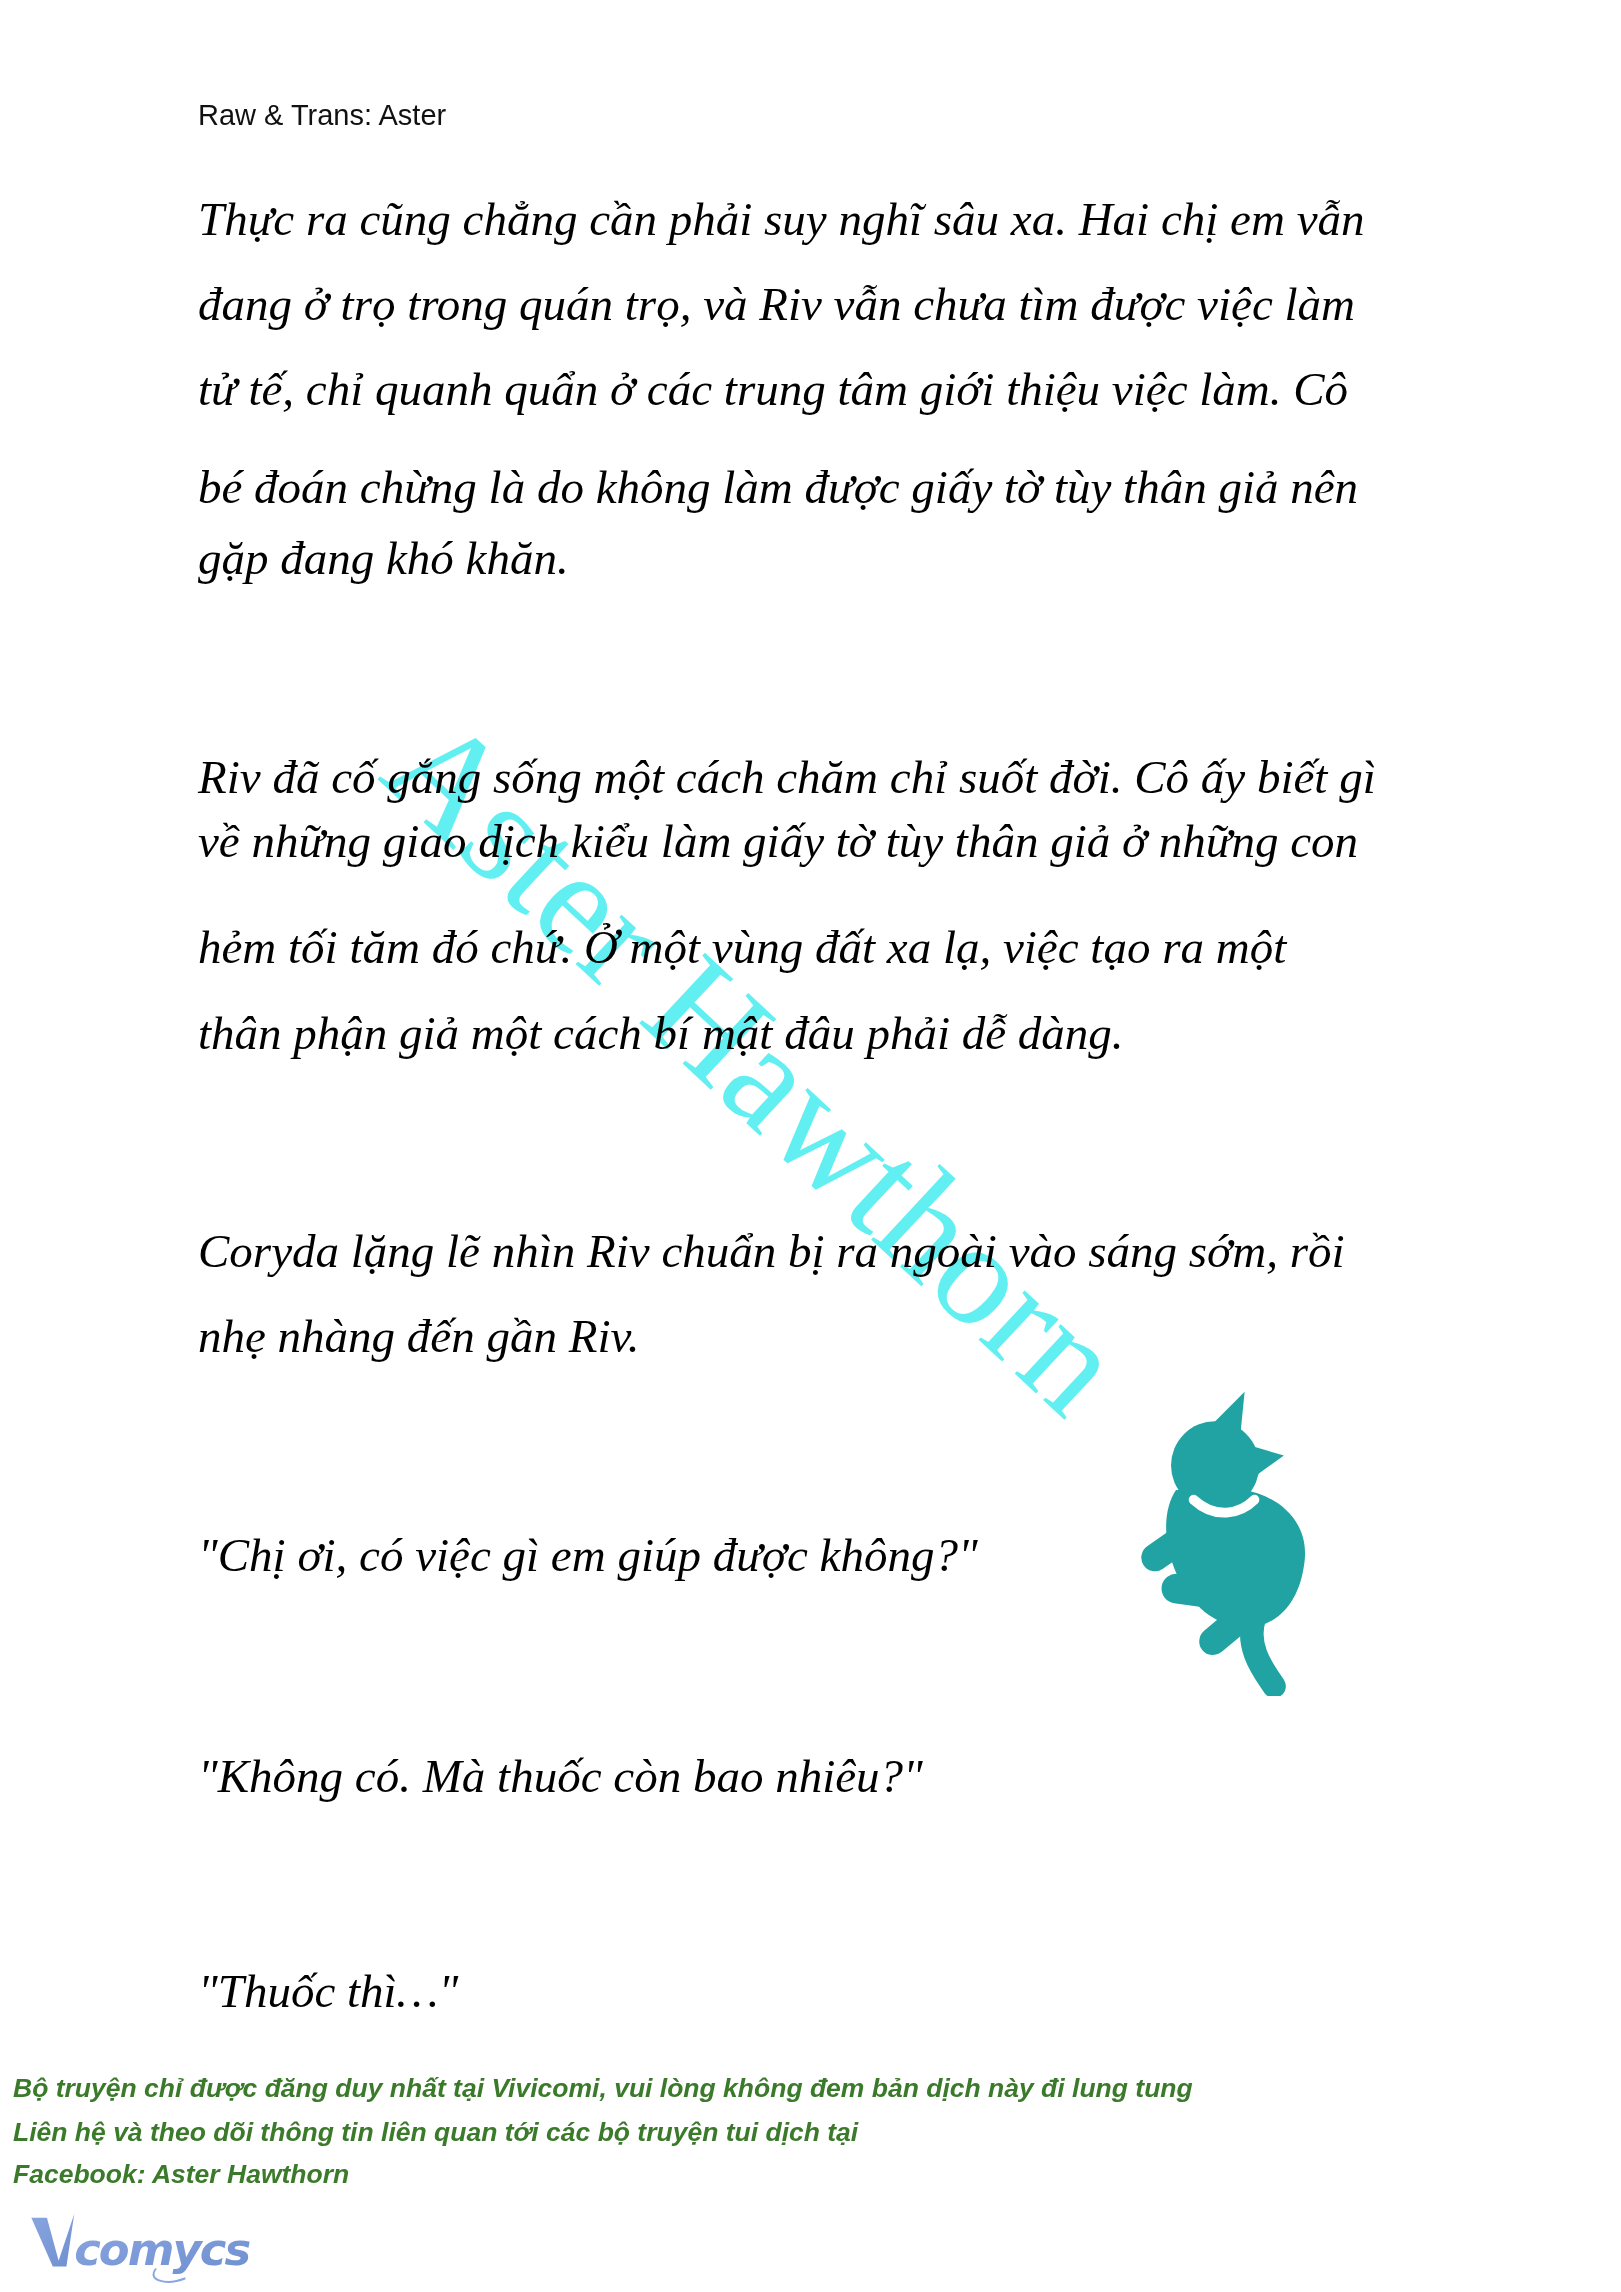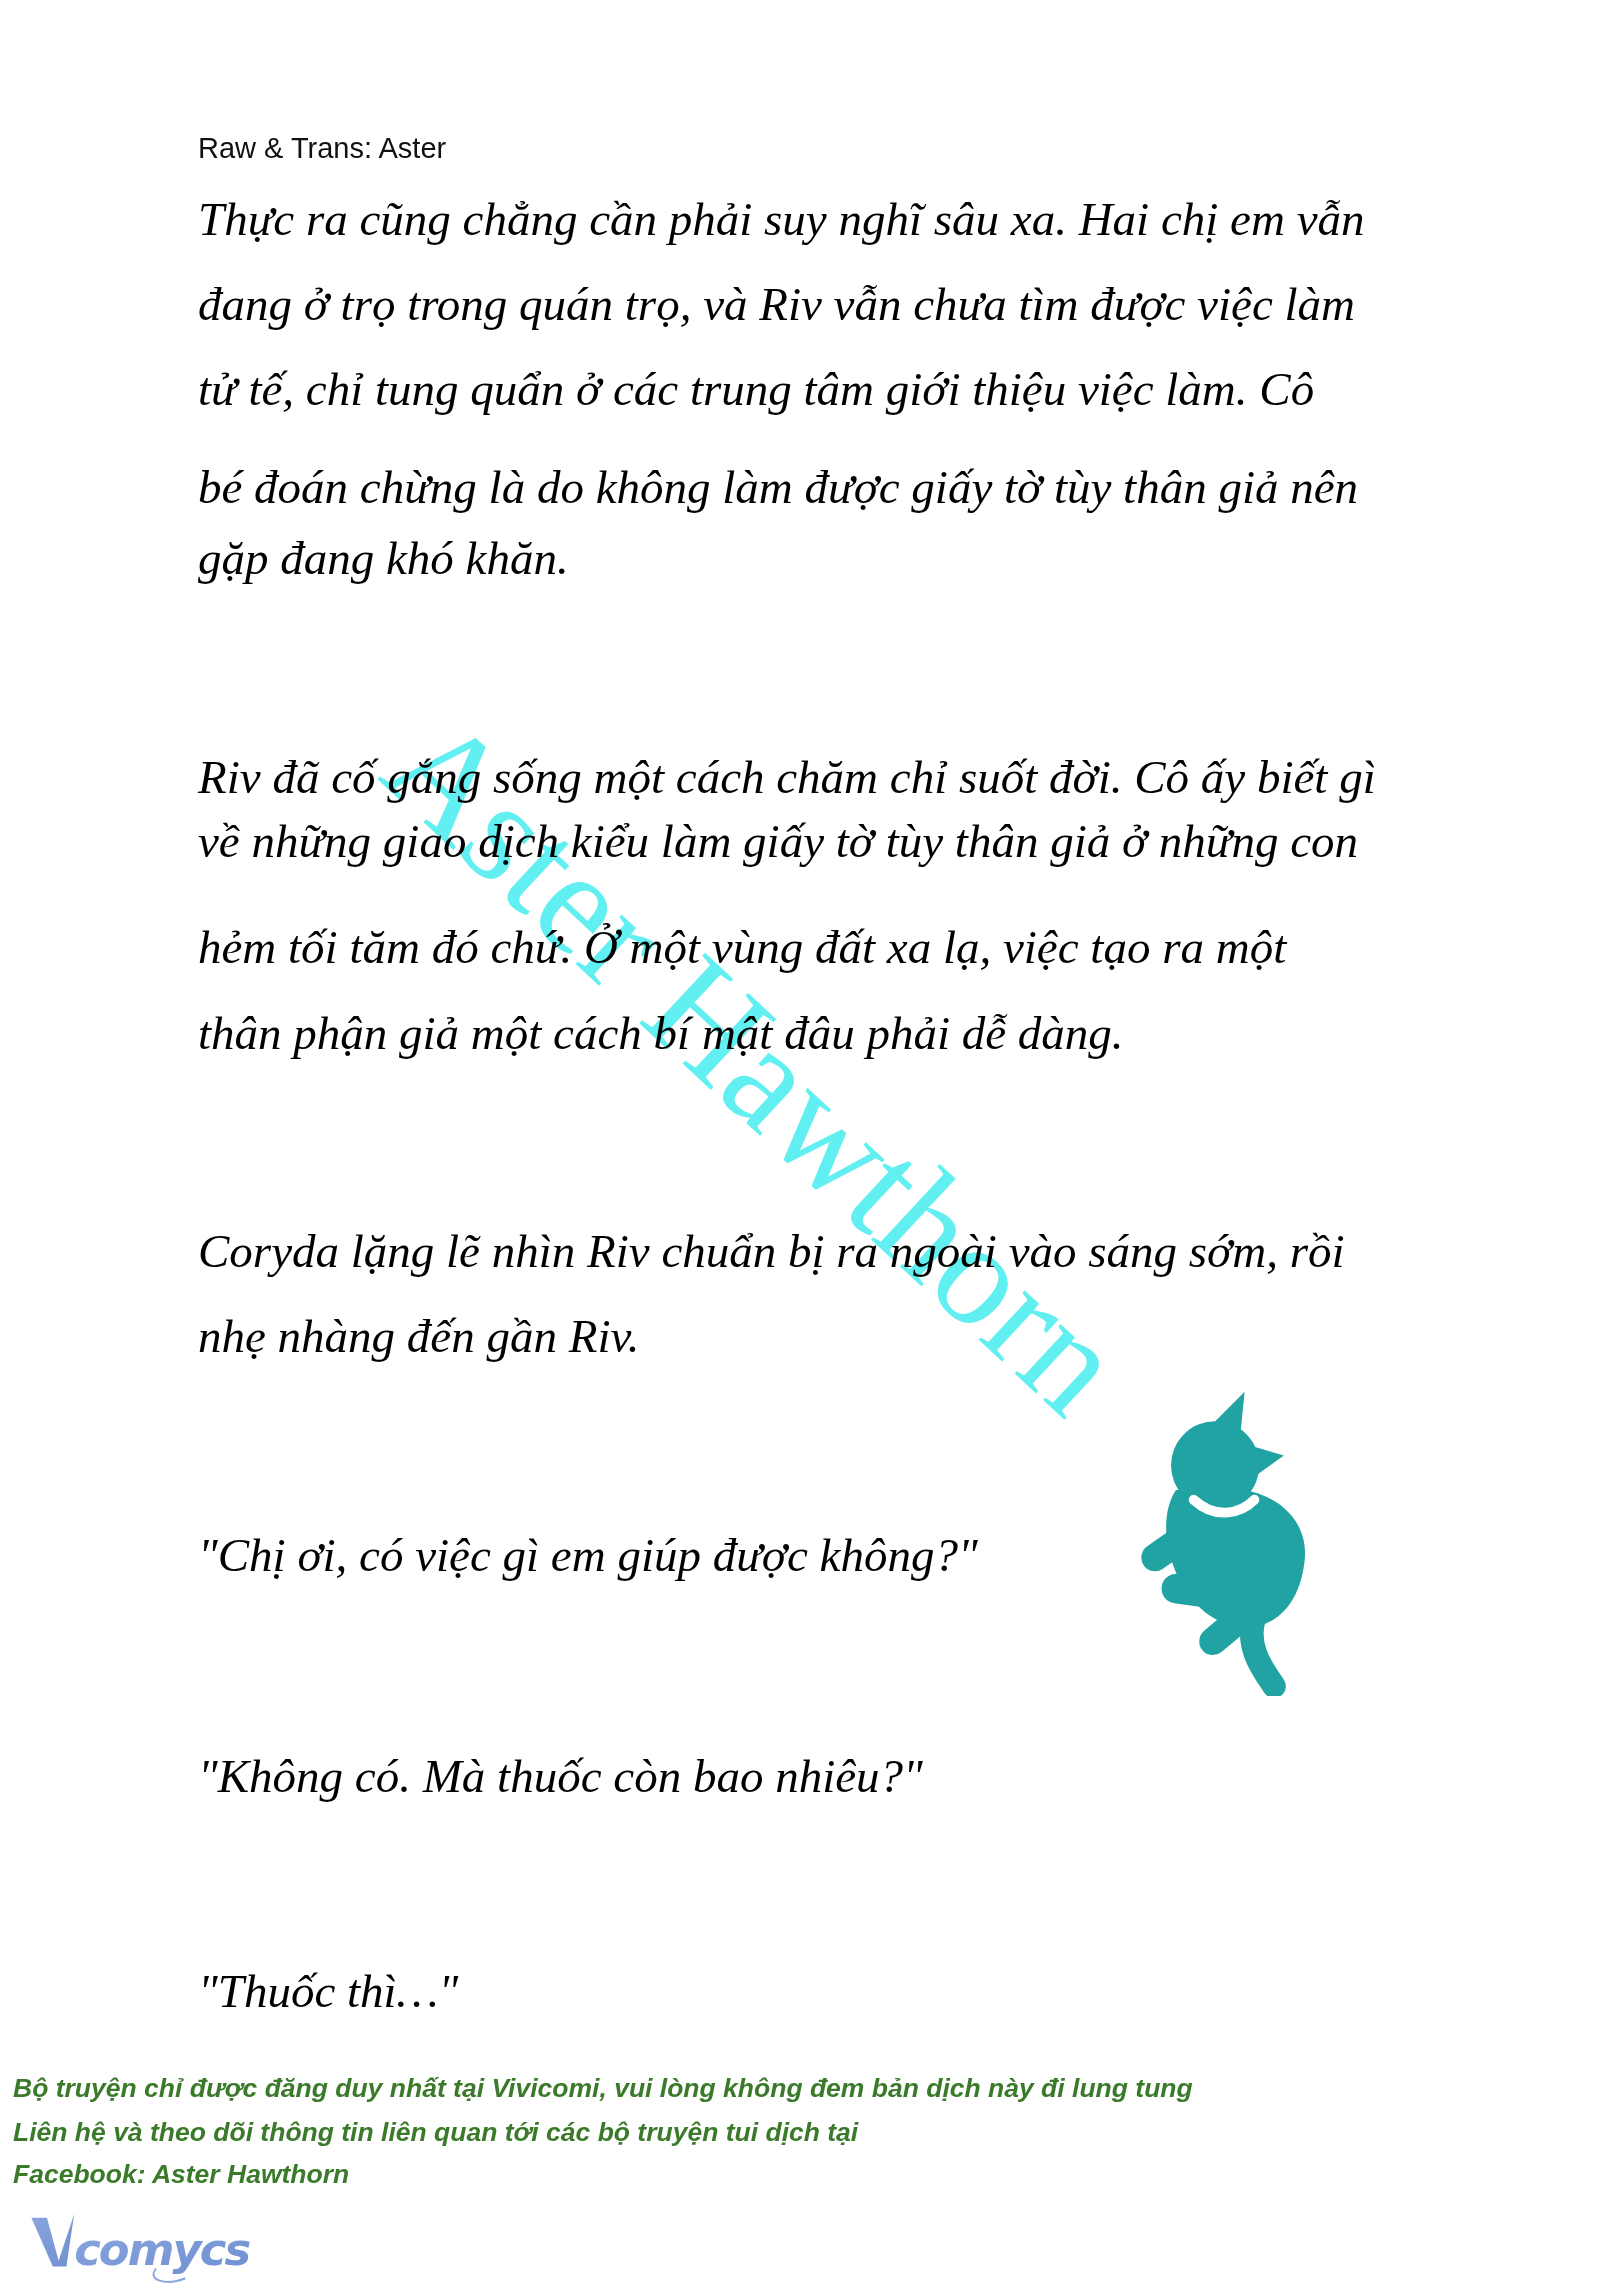--- a/index.html
+++ b/index.html
@@ -1,32 +1,32 @@
 <!DOCTYPE html>
 <html><head>
 <meta charset="utf-8">
 <style>
   html,body{margin:0;padding:0;background:#ffffff;}
   body{width:1621px;height:2293px;position:relative;overflow:hidden;}
-  .header{position:absolute;left:198px;top:99px;font-family:"Liberation Sans",sans-serif;font-size:29px;color:#111;margin-top:33px;}
+  .header{position:absolute;left:198px;top:99px;font-family:"Liberation Sans",sans-serif;font-size:29px;color:#111;}
   .line{position:absolute;left:198px;font-family:"Liberation Serif",serif;font-size:47px;color:#000;white-space:nowrap;line-height:1;font-style:italic;}
   .watermark{position:absolute;left:216px;top:990px;width:1078px;text-align:center;font-family:"Liberation Serif",serif;font-size:147px;color:#55eef0;opacity:0.92;transform:rotate(43deg);transform-origin:50% 50%;white-space:nowrap;line-height:1;z-index:2;pointer-events:none;}
   .line{z-index:3;}
   .cat{position:absolute;left:1117px;top:1382px;width:216px;height:314px;z-index:1;}
   .footer-line{position:absolute;left:0;width:1621px;font-family:"Liberation Sans",sans-serif;font-weight:bold;font-style:italic;font-size:26.5px;color:#3a7a2a;padding-left:13px;}
   .logo{position:absolute;left:29px;top:2210px;width:225px;height:78px;}
 </style>
 </head>
 <body>
 
 <div class="header">Raw &amp; Trans: Aster</div>
 
 <div class="line" style="top:196px">Thực ra cũng chẳng cần phải suy nghĩ sâu xa. Hai chị em vẫn</div>
 <div class="line" style="top:281px">đang ở trọ trong quán trọ, và Riv vẫn chưa tìm được việc làm</div>
-<div class="line" style="top:366px">tử tế, chỉ tung quẩn ở các trung tâm giới thiệu việc làm. Cô</div>
+<div class="line" style="top:366px">tử tế, chỉ quanh quẩn ở các trung tâm giới thiệu việc làm. Cô</div>
 <div class="line" style="top:464px">bé đoán chừng là do không làm được giấy tờ tùy thân giả nên</div>
 <div class="line" style="top:535px">gặp đang khó khăn.</div>
 
 <div class="line" style="top:754px">Riv đã cố gắng sống một cách chăm chỉ suốt đời. Cô ấy biết gì</div>
 <div class="line" style="top:818px">về những giao dịch kiểu làm giấy tờ tùy thân giả ở những con</div>
 <div class="line" style="top:924px">hẻm tối tăm đó chứ. Ở một vùng đất xa lạ, việc tạo ra một</div>
 <div class="line" style="top:1010px">thân phận giả một cách bí mật đâu phải dễ dàng.</div>
 
 <div class="line" style="top:1228px">Coryda lặng lẽ nhìn Riv chuẩn bị ra ngoài vào sáng sớm, rồi</div>
 <div class="line" style="top:1313px">nhẹ nhàng đến gần Riv.</div>

